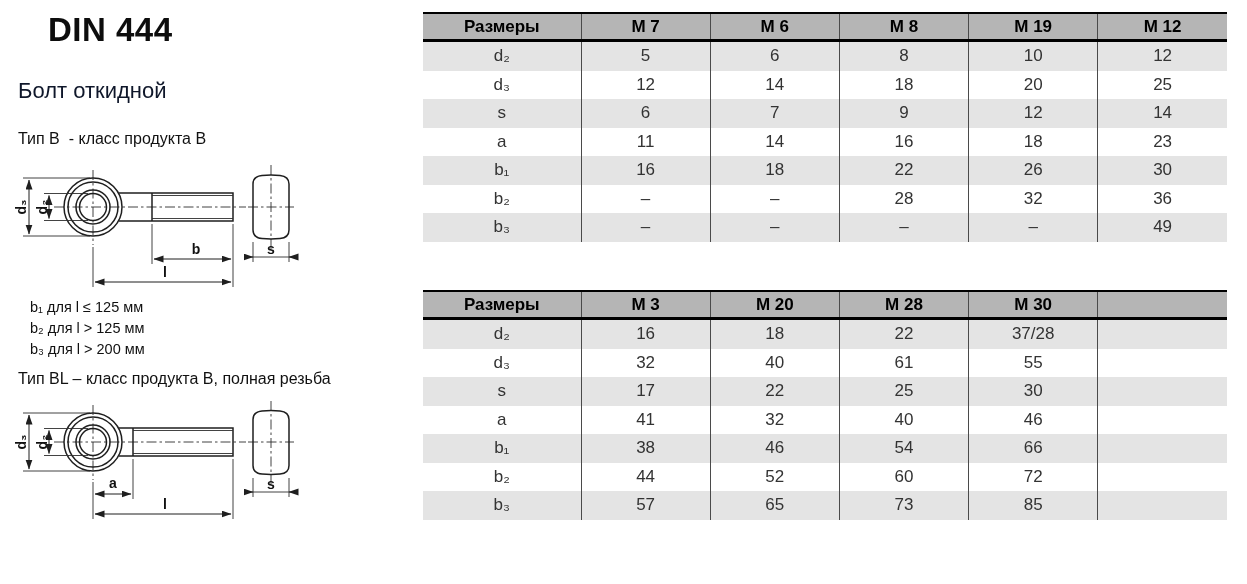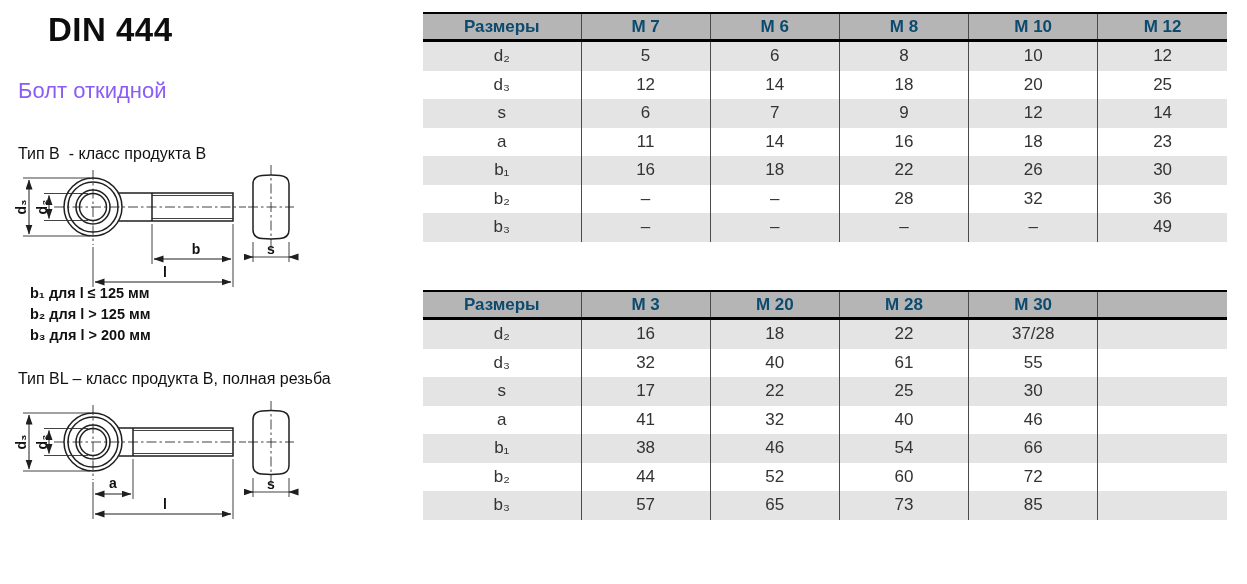--- a/index.html
+++ b/index.html
@@ -6,29 +6,29 @@
   body {
     width:1247px; height:584px; position:relative; overflow:hidden;
     background:#ffffff; color:#222;
     font-family:"Liberation Sans","DejaVu Sans",sans-serif;
   }
   .title {
     position:absolute; left:18px; top:13px; font-size:33px; font-weight:bold;
     color:#0d0d0d; line-height:1; letter-spacing:.5px;margin-left:30px;
   }
   .subtitle {
-    position:absolute; left:18px; top:80px; font-size:22px; color:#8b5cf6; line-height:1;
+    position:absolute; left:18px; top:80px; font-size:22px; color:#0f172a; line-height:1;
   }
   .type-label {
     position:absolute; left:18px; font-size:16px; color:#111; line-height:1; white-space:pre;
   }
-  #type-b  { top:146px; }
+  #type-b  { top:131px; }
   #type-bl { top:371px;text-align:right; }
   .notes {
-    position:absolute; left:30px; top:283px; font-size:14.5px; line-height:21px; color:#111;font-weight:bold;
+    position:absolute; left:30px; top:297px; font-size:14.5px; line-height:21px; color:#111;
   }
   svg.draw { position:absolute; left:8px; width:300px; height:140px; }
   #draw1 { top:151px; }
   #draw2 { top:397px; }
 
   
   .ol   { fill:none; stroke:#1f1f1f; stroke-width:1.5; }
   .thin { fill:none; stroke:#2e2e2e; stroke-width:0.9; }
   .cl   { fill:none; stroke:#2e2e2e; stroke-width:0.9; stroke-dasharray:10 3 2.5 3; }
   .dim  { fill:none; stroke:#1f1f1f; stroke-width:1; }
@@ -40,21 +40,21 @@
   
   table.spec {
     position:absolute; left:423px; width:804px;
     border-collapse:collapse; table-layout:fixed;
     border-top:2px solid #000;
   }
   #table1 { top:12px; }
   #table2 { top:290px; }
   table.spec col.c0 { width:158px; }
   table.spec th {
-    background:#b5b5b5; color:#0c4a6e; font-weight:bold; font-size:17px;
+    background:#b5b5b5; color:#000000; font-weight:bold; font-size:17px;
     height:25px; border-bottom:3px solid #000; padding:0; text-align:center;
   }
   table.spec td {
     height:28.5px; font-size:17px; color:#333; text-align:center; padding:0;
   }
   table.spec tbody tr:nth-child(odd) td { background:#e4e4e4; }
   table.spec th + th, table.spec td + td { border-left:1.5px solid #4a4a4a; }
 </style>
 </head>
 <body>
@@ -185,21 +185,21 @@
         <col>
         <col>
         <col>
       </colgroup>
     <thead>
       <tr>
         <th>Размеры</th>
         <th>M 7</th>
         <th>M 6</th>
         <th>M 8</th>
-        <th>M 10</th>
+        <th>M 19</th>
         <th>M 12</th>
       </tr>
     </thead>
     <tbody>
       <tr>
         <td>d₂</td>
         <td>5</td>
         <td>6</td>
         <td>8</td>
         <td>10</td>

